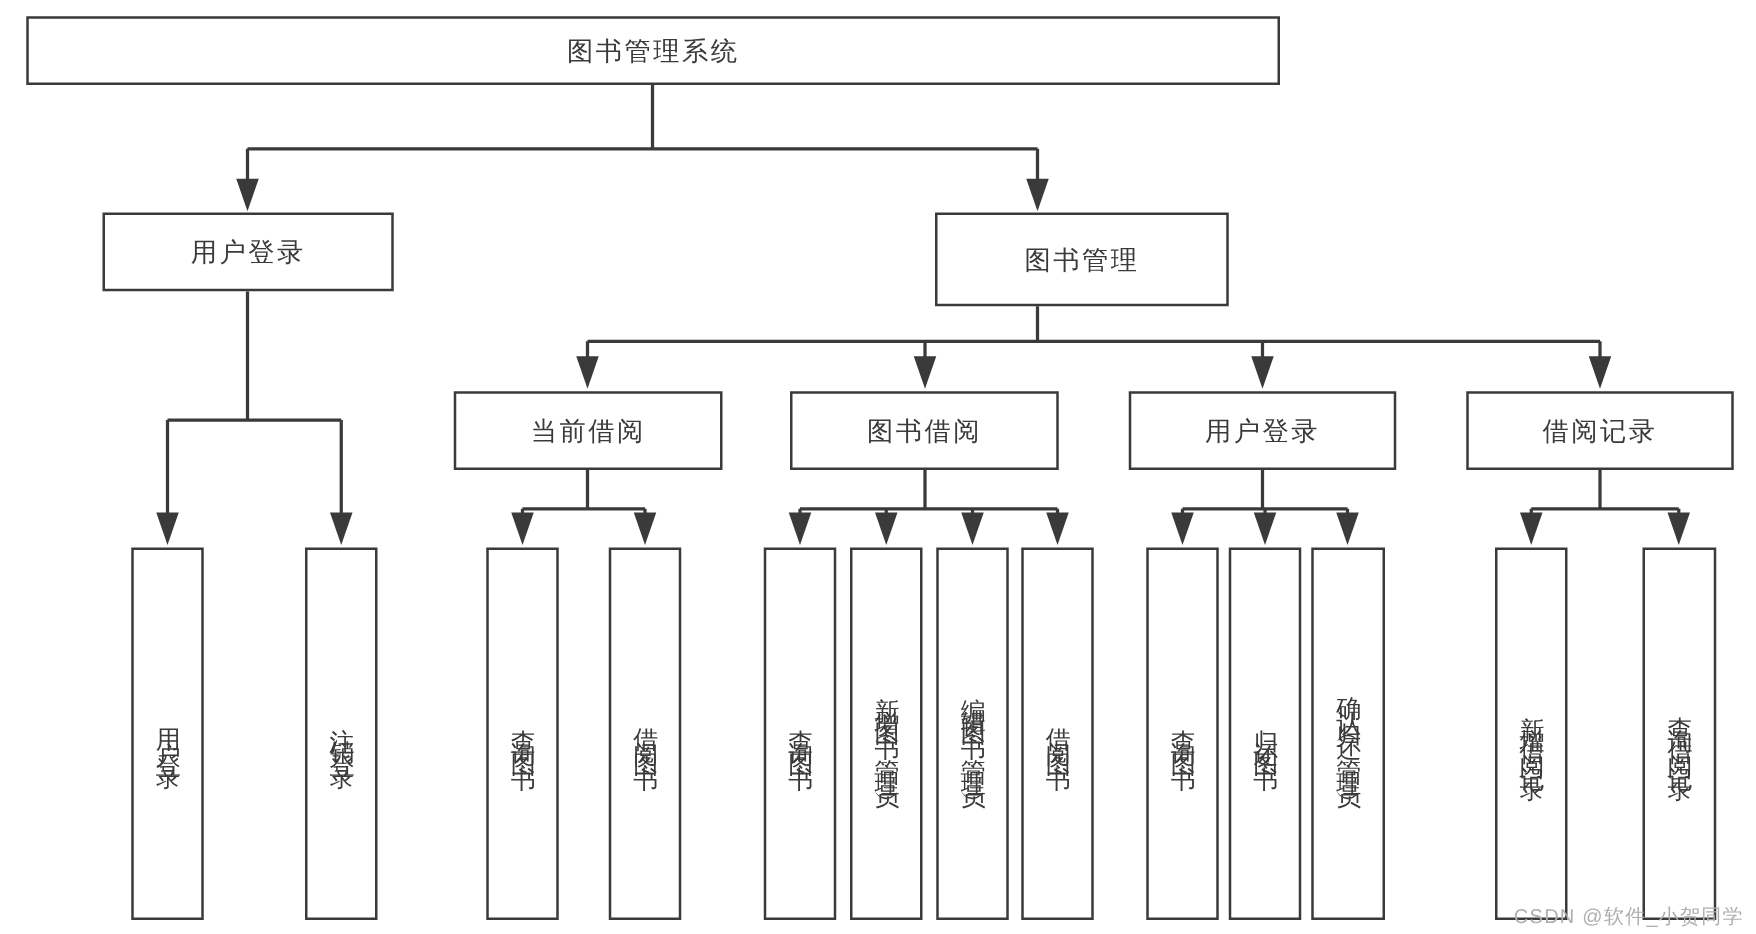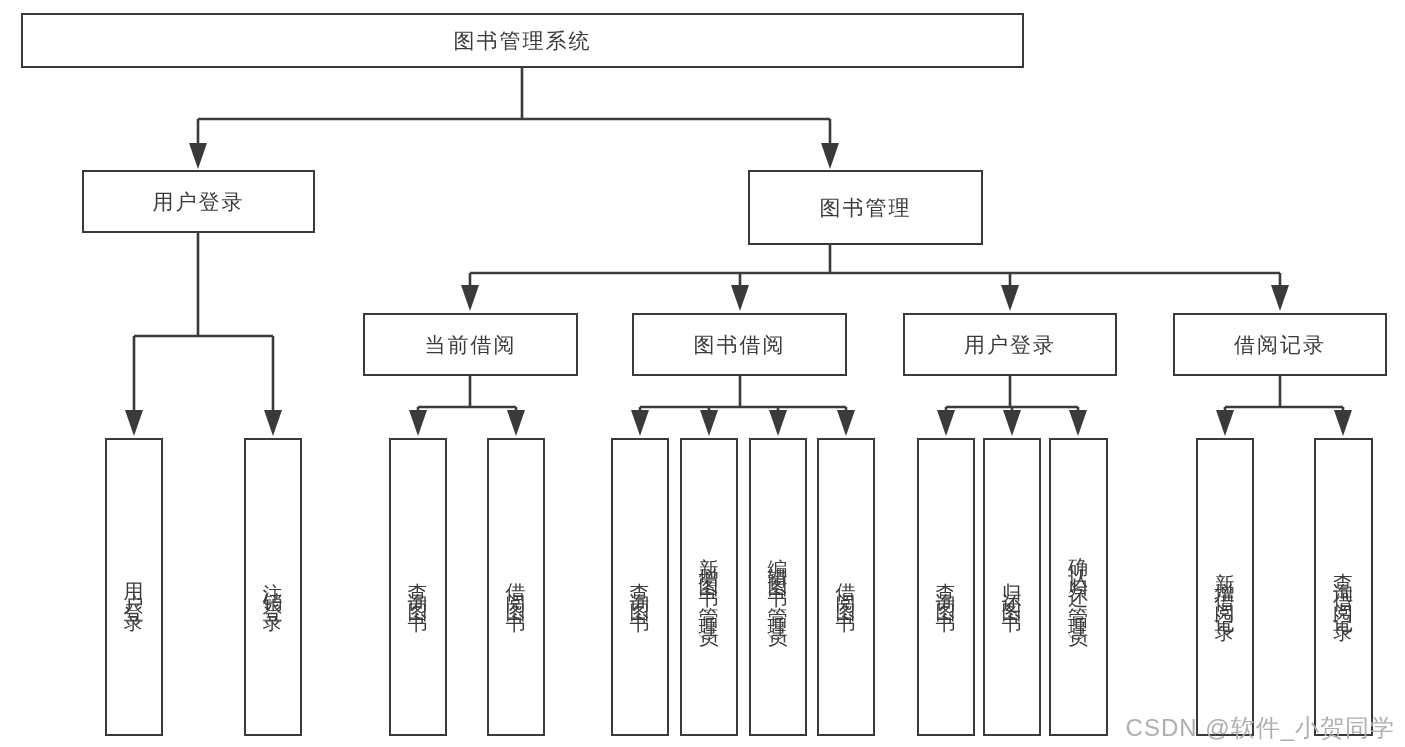--- a/index.html
+++ b/index.html
@@ -44,21 +44,21 @@
     text-orientation: mixed;
     font-size: 20px;
     letter-spacing: 10px;
     line-height: 1;
     white-space: nowrap;
   }
   .watermark {
     position: absolute;
     right: 10px;
     bottom: 3px;
-    font-size: 24px;
+    font-size: 16px;
     color: #aeaeae;
     letter-spacing: 1px;
     z-index: 3;
     white-space: nowrap;
   }
 </style>
 </head>
 <body>
 
 <div class="stage">

